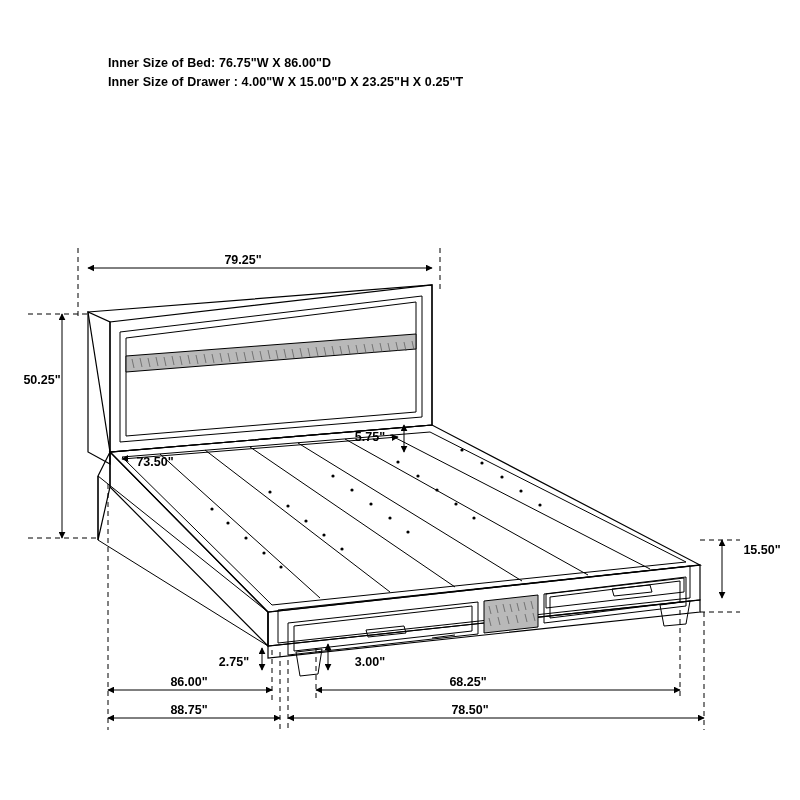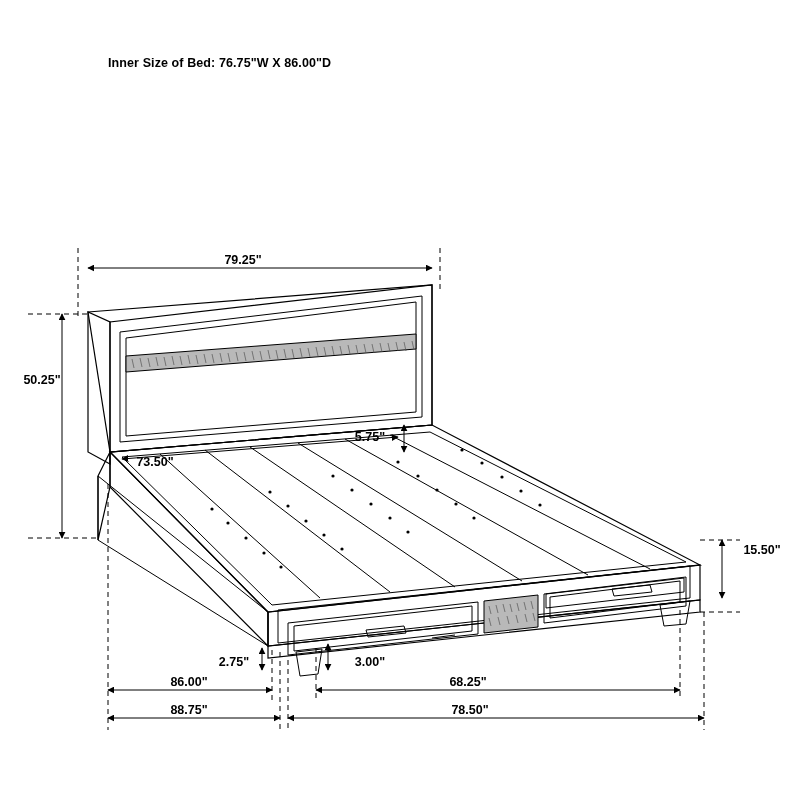--- a/index.html
+++ b/index.html
@@ -50,20 +50,21 @@
   .dash { stroke-dasharray: 5 4; stroke-width: 1; }
   .fillglitter { fill: #b9b9b9; }
 </style>
 </head>
 <body>
 
 <div id="stage">
 
   <div class="spec-block">
     <span class="spec-line">Inner Size of Bed: 76.75"W X 86.00"D</span>
+    <span class="spec-line">Inner Size of Drawer : 4.00"W X 15.00"D X 23.25"H X 0.25"T</span>
   </div>
 
   <svg class="diagram" viewBox="0 0 800 800">
 
     <g>
 
       <path class="ln med" d="M88 312 L88 452 L110 464 L110 322 Z" fill="#ffffff"></path>
       <path class="ln med" d="M88 312 L432 285 L432 425 L110 452 Z" fill="#fcfcfc"></path>
       <path class="ln med" d="M110 322 L110 452 L432 425 L432 285 Z" fill="#ffffff"></path>
 

